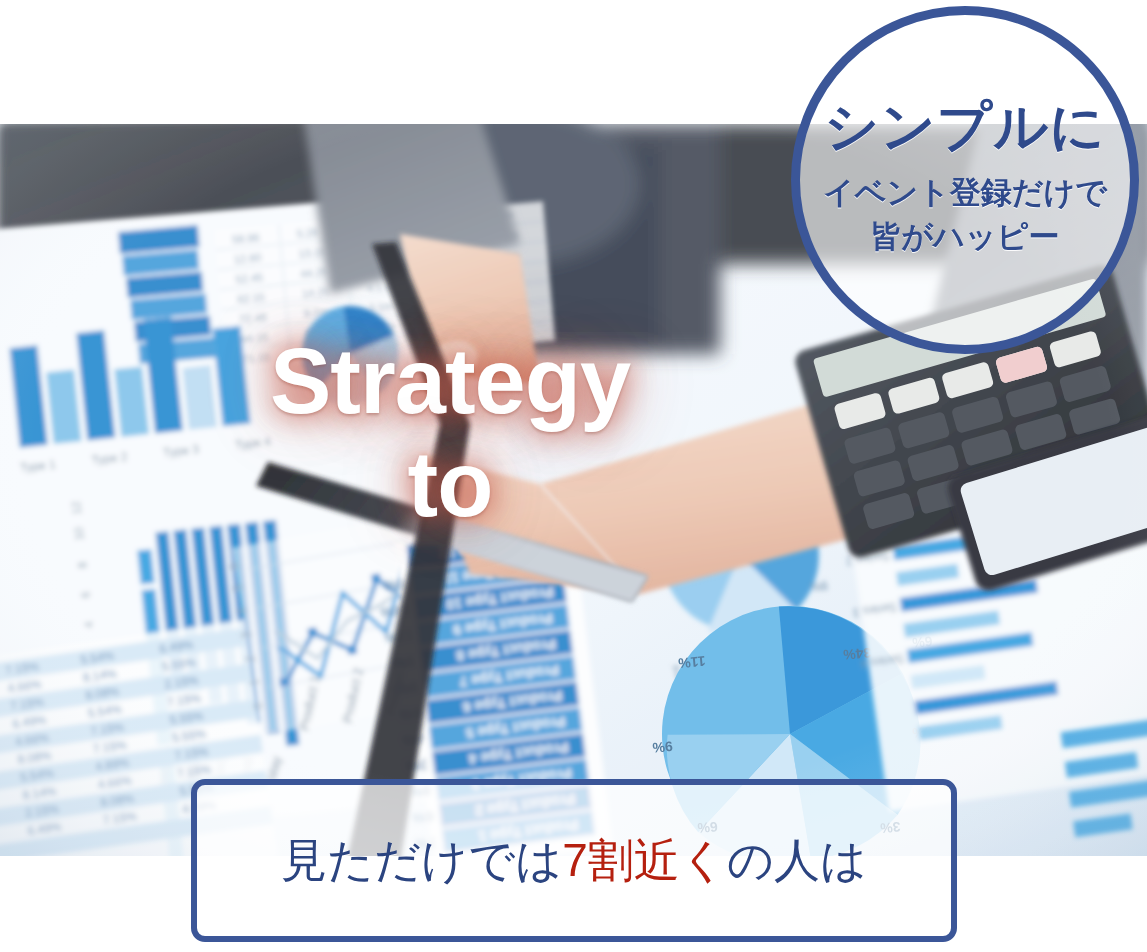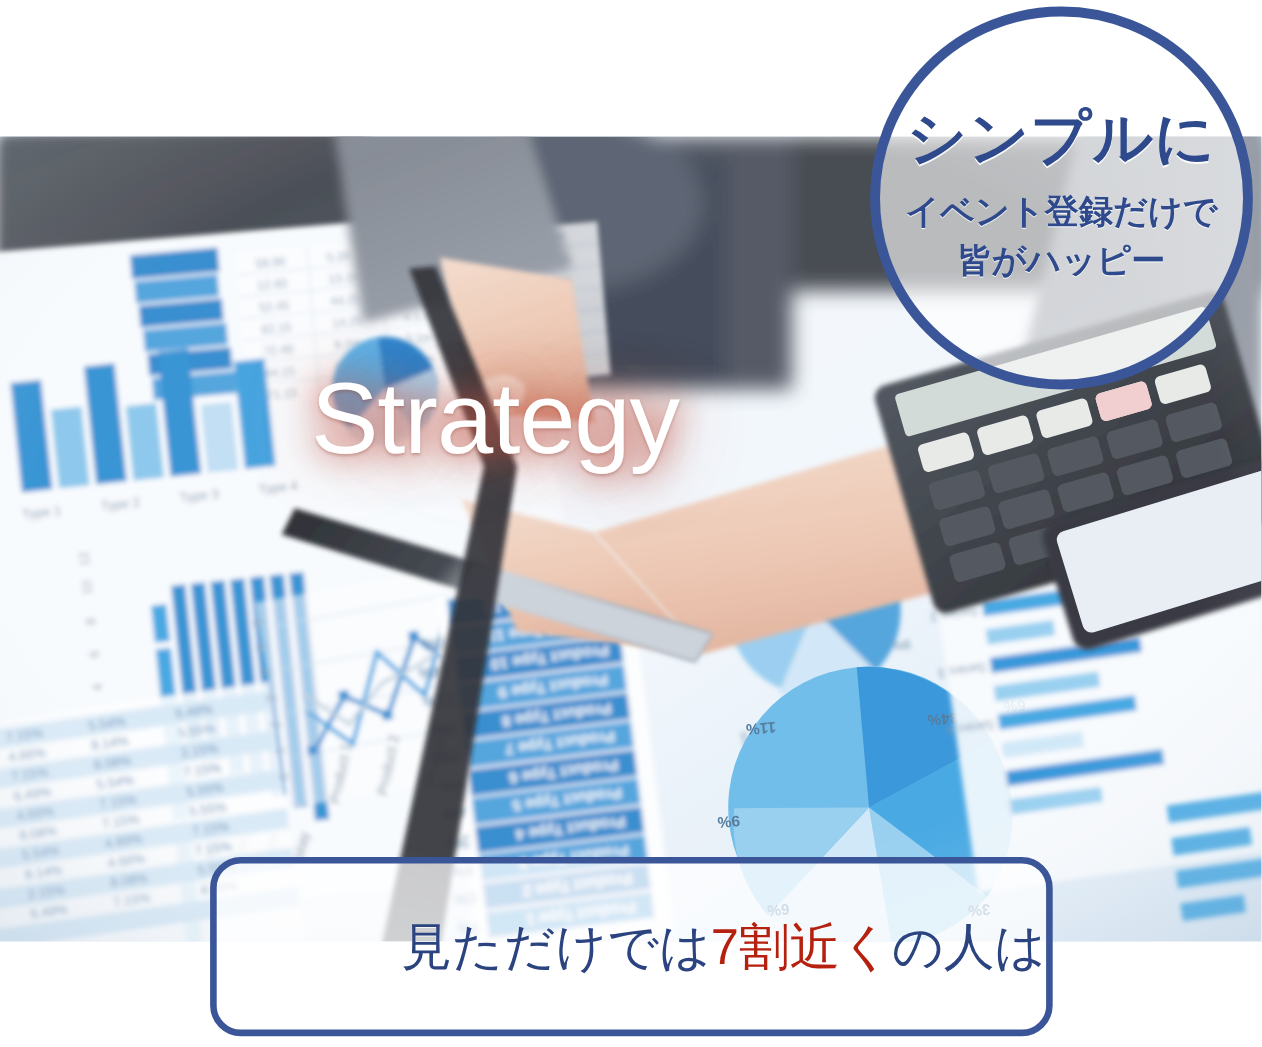--- a/index.html
+++ b/index.html
@@ -30,21 +30,21 @@
   .headline{
     position:absolute;
     left:0; top:330px;
     width:900px;
     z-index:6;
     pointer-events:none;
     text-align:center;
   }
   .headline .line{
     color:#ffffff;
-    font-weight:normal;
+    font-weight:bold;
     font-size:92px;
     line-height:1.12;
     letter-spacing:-1px;
     text-shadow:
       0 0 26px rgba(196,88,70,.85),
       0 0 46px rgba(196,88,70,.55),
       0 0 70px rgba(190,90,70,.35),
       0 2px 3px rgba(120,60,50,.35);
   }
   .headline .l1{ text-indent:0; }
@@ -85,27 +85,27 @@
     text-align:center;
     text-shadow:0 1px 0 rgba(255,255,255,.9);
   }
 
   
   .callout{
     position:absolute;
     left:191px; top:779px;
     width:766px; height:163px;
     border:6px solid #3b5698;
-    border-radius:28px;
+    border-radius:14px;
     box-sizing:border-box;
     background:rgba(255,255,255,0.72);
     z-index:9;
     display:flex;
     flex-direction:column;
-    align-items:flex-end;
+    align-items:center;
     justify-content:center;
   }
   .callout-line{
     font-size:46px;
     line-height:1.38;
     font-weight:normal;
     color:#2b4480;
     white-space:nowrap;
     text-shadow:0 1px 0 rgba(255,255,255,.75);
   }
@@ -654,20 +654,21 @@
         <rect x="972" y="330" width="226" height="96" rx="8" fill="#e8eef4"></rect>
       </g>
 
       <rect x="0" y="0" width="1147" height="732" fill="url(#vign)"></rect>
       <rect x="0" y="0" width="1147" height="732" fill="rgba(232,242,250,0.14)"></rect>
     </svg>
   </div>
 
   <div class="headline">
     <div class="line l1">Strategy</div>
+    <div class="line l2">to</div>
   </div>
 
   <div class="badge">
     <div class="badge-top">シンプルに</div>
     <div class="badge-sub">
       <div>イベント登録だけで</div>
       <div>皆がハッピー</div>
     </div>
   </div>
 

